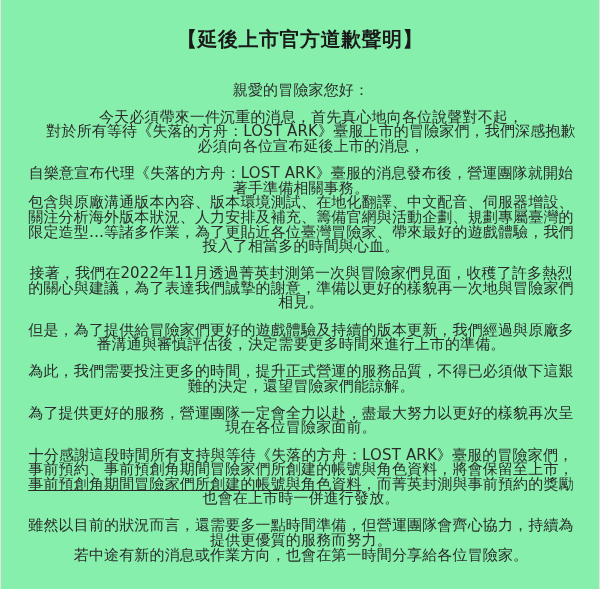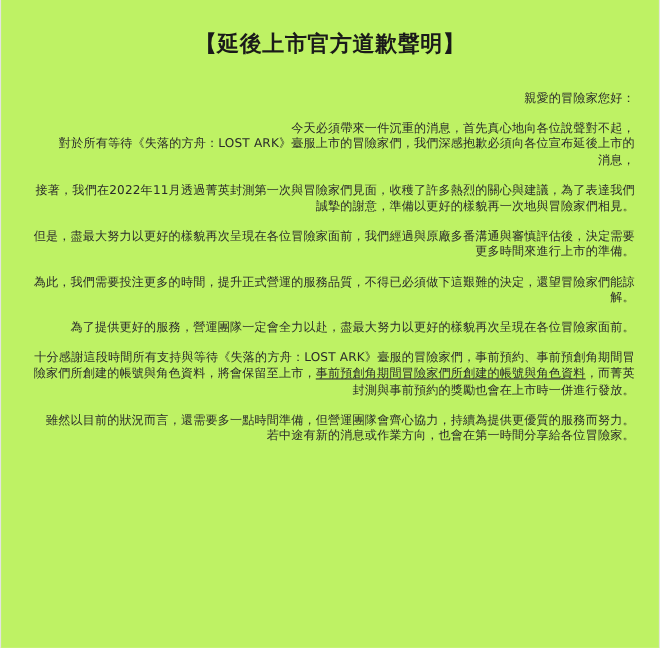--- a/index.html
+++ b/index.html
@@ -13,21 +13,21 @@
     background: #ffffff;
     font-family: "DejaVu Sans", "Liberation Sans", sans-serif;
     overflow: hidden;
   }
 
   #announcement-page {
     position: relative;
     width: 600px;
     height: 589px;
     box-sizing: border-box;
-    background: #bef264;
+    background: #86efac;
     border: 1px solid #e4e4e0;
     border-top: none;
     border-bottom: none;
     padding: 0;
   }
 
   .title-bar {
     width: 100%;
     text-align: center;
     padding-top: 12px;
@@ -41,26 +41,26 @@
     letter-spacing: 0.5px;
     color: #1a1a1a;
     line-height: 1.4;
   }
 
   .body-wrap {
     padding: 10px 22px 0 24px;
   }
 
   .para {
-    font-size: 11px;
+    font-size: 15px;
     line-height: 14.6px;
     color: #2b2b2b;
     margin: 0 0 12.5px 0;
     letter-spacing: 0.15px;
-    text-align: right;
+    text-align: center;
     word-break: break-all;
   }
 
   .para .u {
     text-decoration: underline;
     text-underline-offset: 1px;
   }
 </style>
 </head>
 <body>
@@ -70,22 +70,24 @@
   <div class="title-bar">
     <h1 class="doc-title">【延後上市官方道歉聲明】</h1>
   </div>
 
   <div class="body-wrap">
 
     <p class="para">親愛的冒險家您好：</p>
 
     <p class="para" style="white-space: pre-wrap; margin-left: 20px;">今天必須帶來一件沉重的消息，首先真心地向各位說聲對不起，
 對於所有等待《失落的方舟：LOST ARK》臺服上市的冒險家們，我們深感抱歉必須向各位宣布延後上市的消息，</p>
+    <p class="para" style="white-space: pre-wrap;">自樂意宣布代理《失落的方舟：LOST ARK》臺服的消息發布後，營運團隊就開始著手準備相關事務。
+包含與原廠溝通版本內容、版本環境測試、在地化翻譯、中文配音、伺服器增設、關注分析海外版本狀況、人力安排及補充、籌備官網與活動企劃、規劃專屬臺灣的限定造型…等諸多作業，為了更貼近各位臺灣冒險家、帶來最好的遊戲體驗，我們投入了相當多的時間與心血。</p>
     <p class="para">接著，我們在2022年11月透過菁英封測第一次與冒險家們見面，收穫了許多熱烈的關心與建議，為了表達我們誠摯的謝意，準備以更好的樣貌再一次地與冒險家們相見。</p>
-    <p class="para">但是，盡最大努力以更好的樣貌再次呈現在各位冒險家面前，我們經過與原廠多番溝通與審慎評估後，決定需要更多時間來進行上市的準備。</p>
+    <p class="para">但是，為了提供給冒險家們更好的遊戲體驗及持續的版本更新，我們經過與原廠多番溝通與審慎評估後，決定需要更多時間來進行上市的準備。</p>
     <p class="para">為此，我們需要投注更多的時間，提升正式營運的服務品質，不得已必須做下這艱難的決定，還望冒險家們能諒解。</p>
     <p class="para">為了提供更好的服務，營運團隊一定會全力以赴，盡最大努力以更好的樣貌再次呈現在各位冒險家面前。</p>
 
     <p class="para"><span>十分感謝這段時間所有支持與等待《失落的方舟：LOST ARK》臺服的冒險家們，事前預約、事前預創角期間冒險家們所創建的帳號與角色資料，將會保留至上市，</span><span class="u">事前預創角期間冒險家們所創建的帳號與角色資料</span><span>，而菁英封測與事前預約的獎勵也會在上市時一併進行發放。</span></p>
 
     <p class="para" style="white-space: pre-wrap;">雖然以目前的狀況而言，還需要多一點時間準備，但營運團隊會齊心協力，持續為提供更優質的服務而努力。
 若中途有新的消息或作業方向，也會在第一時間分享給各位冒險家。</p>
 
   </div>
 </div>

